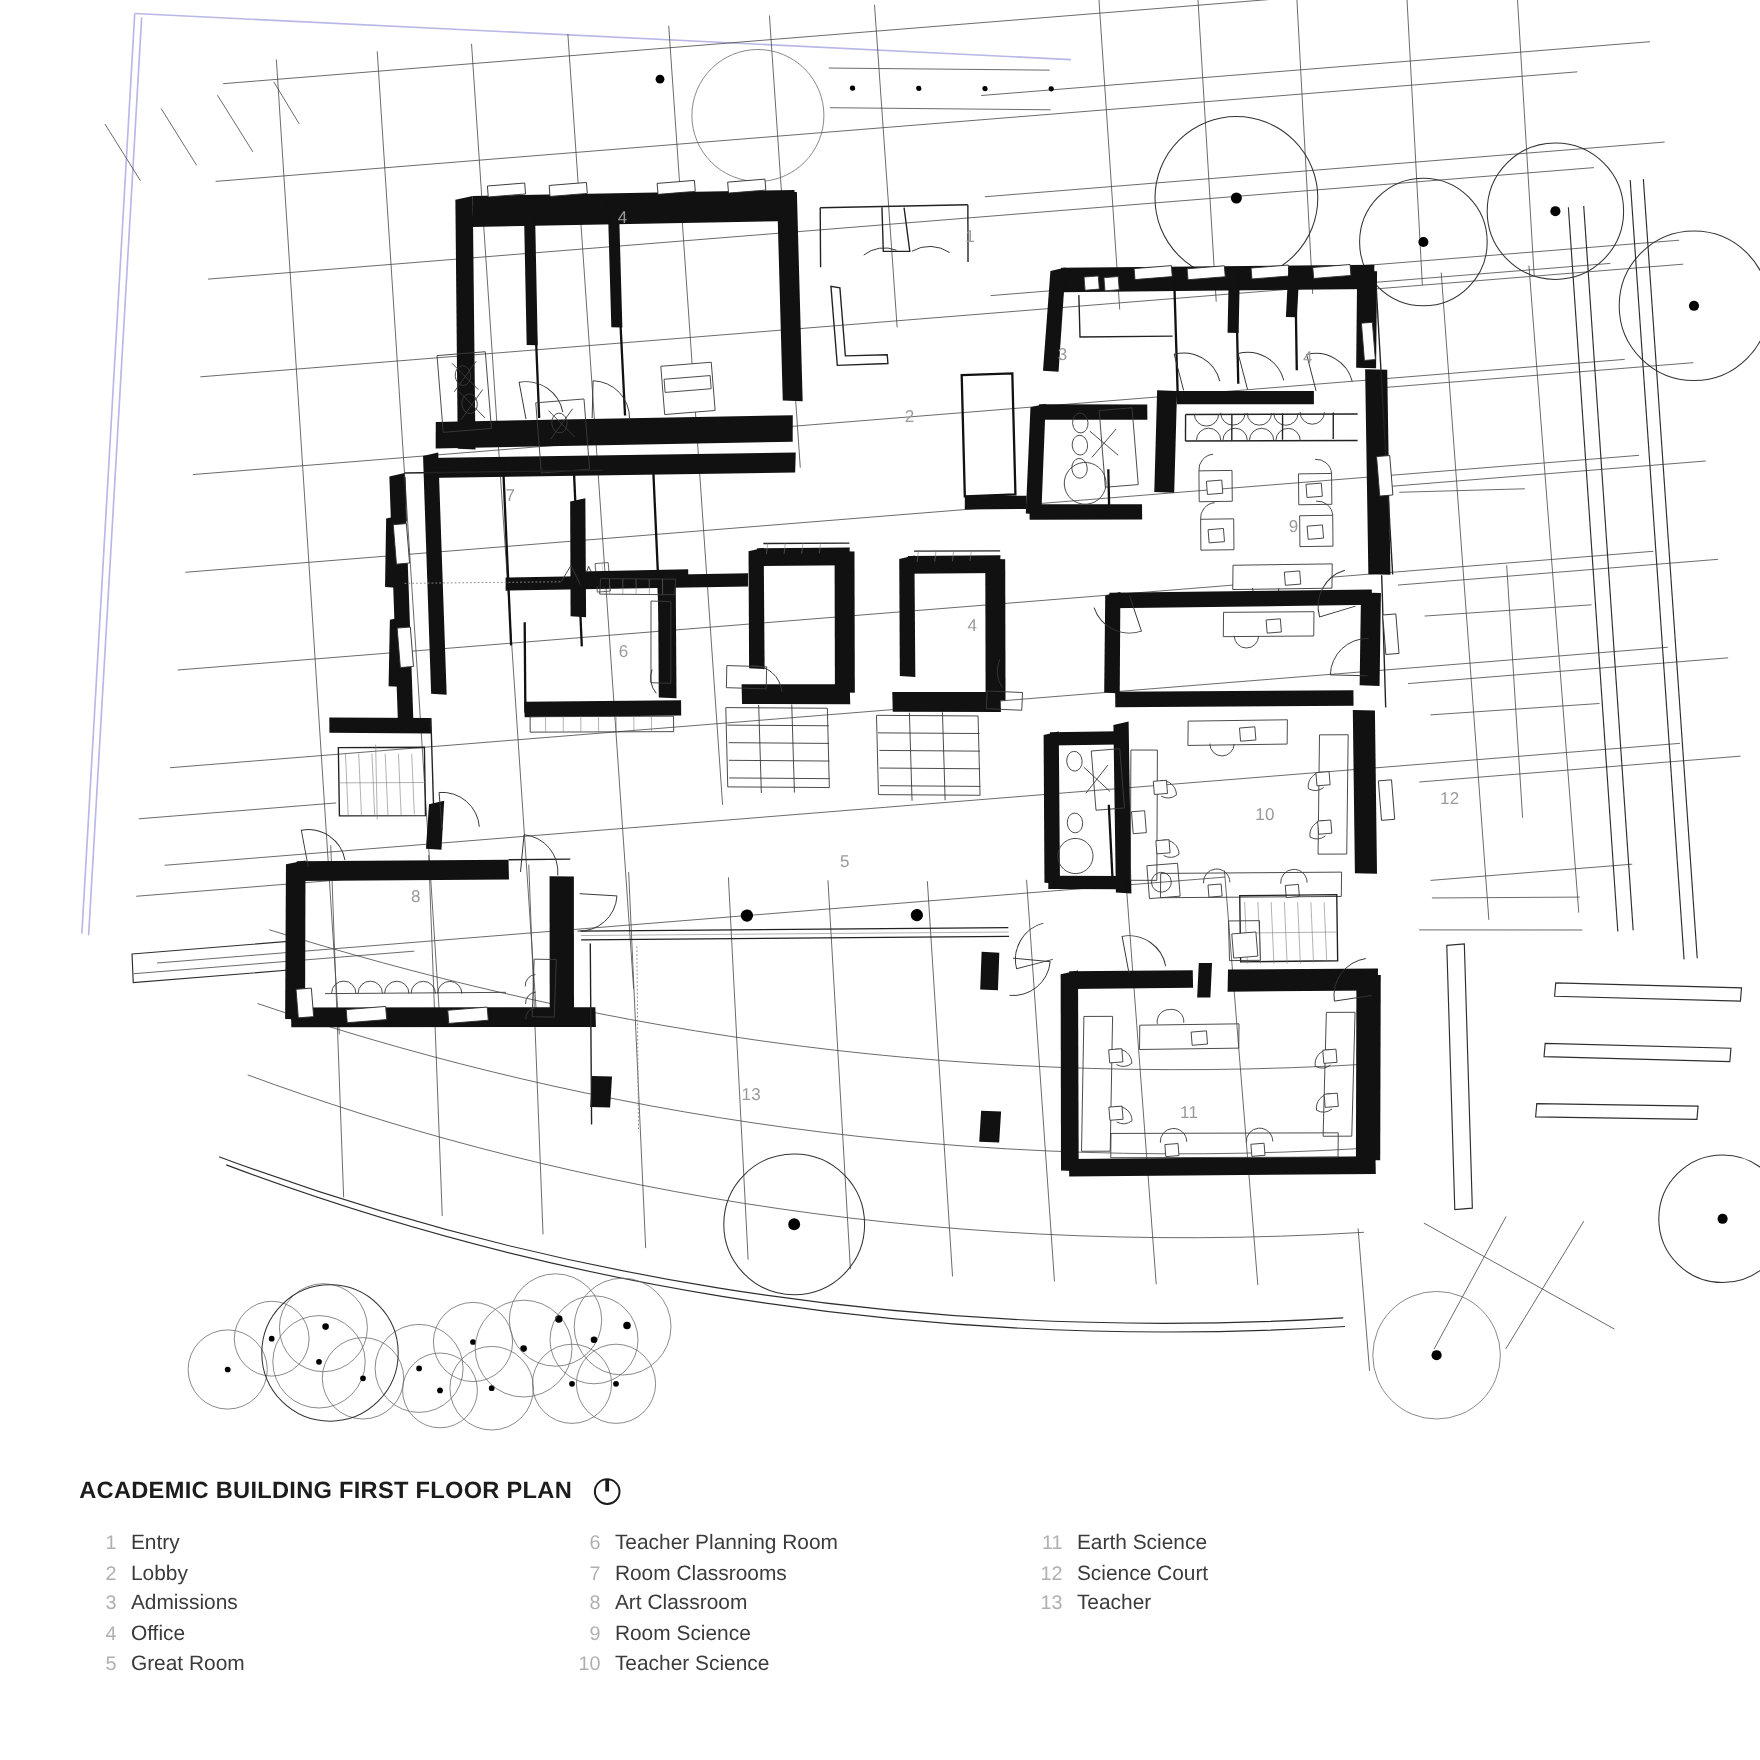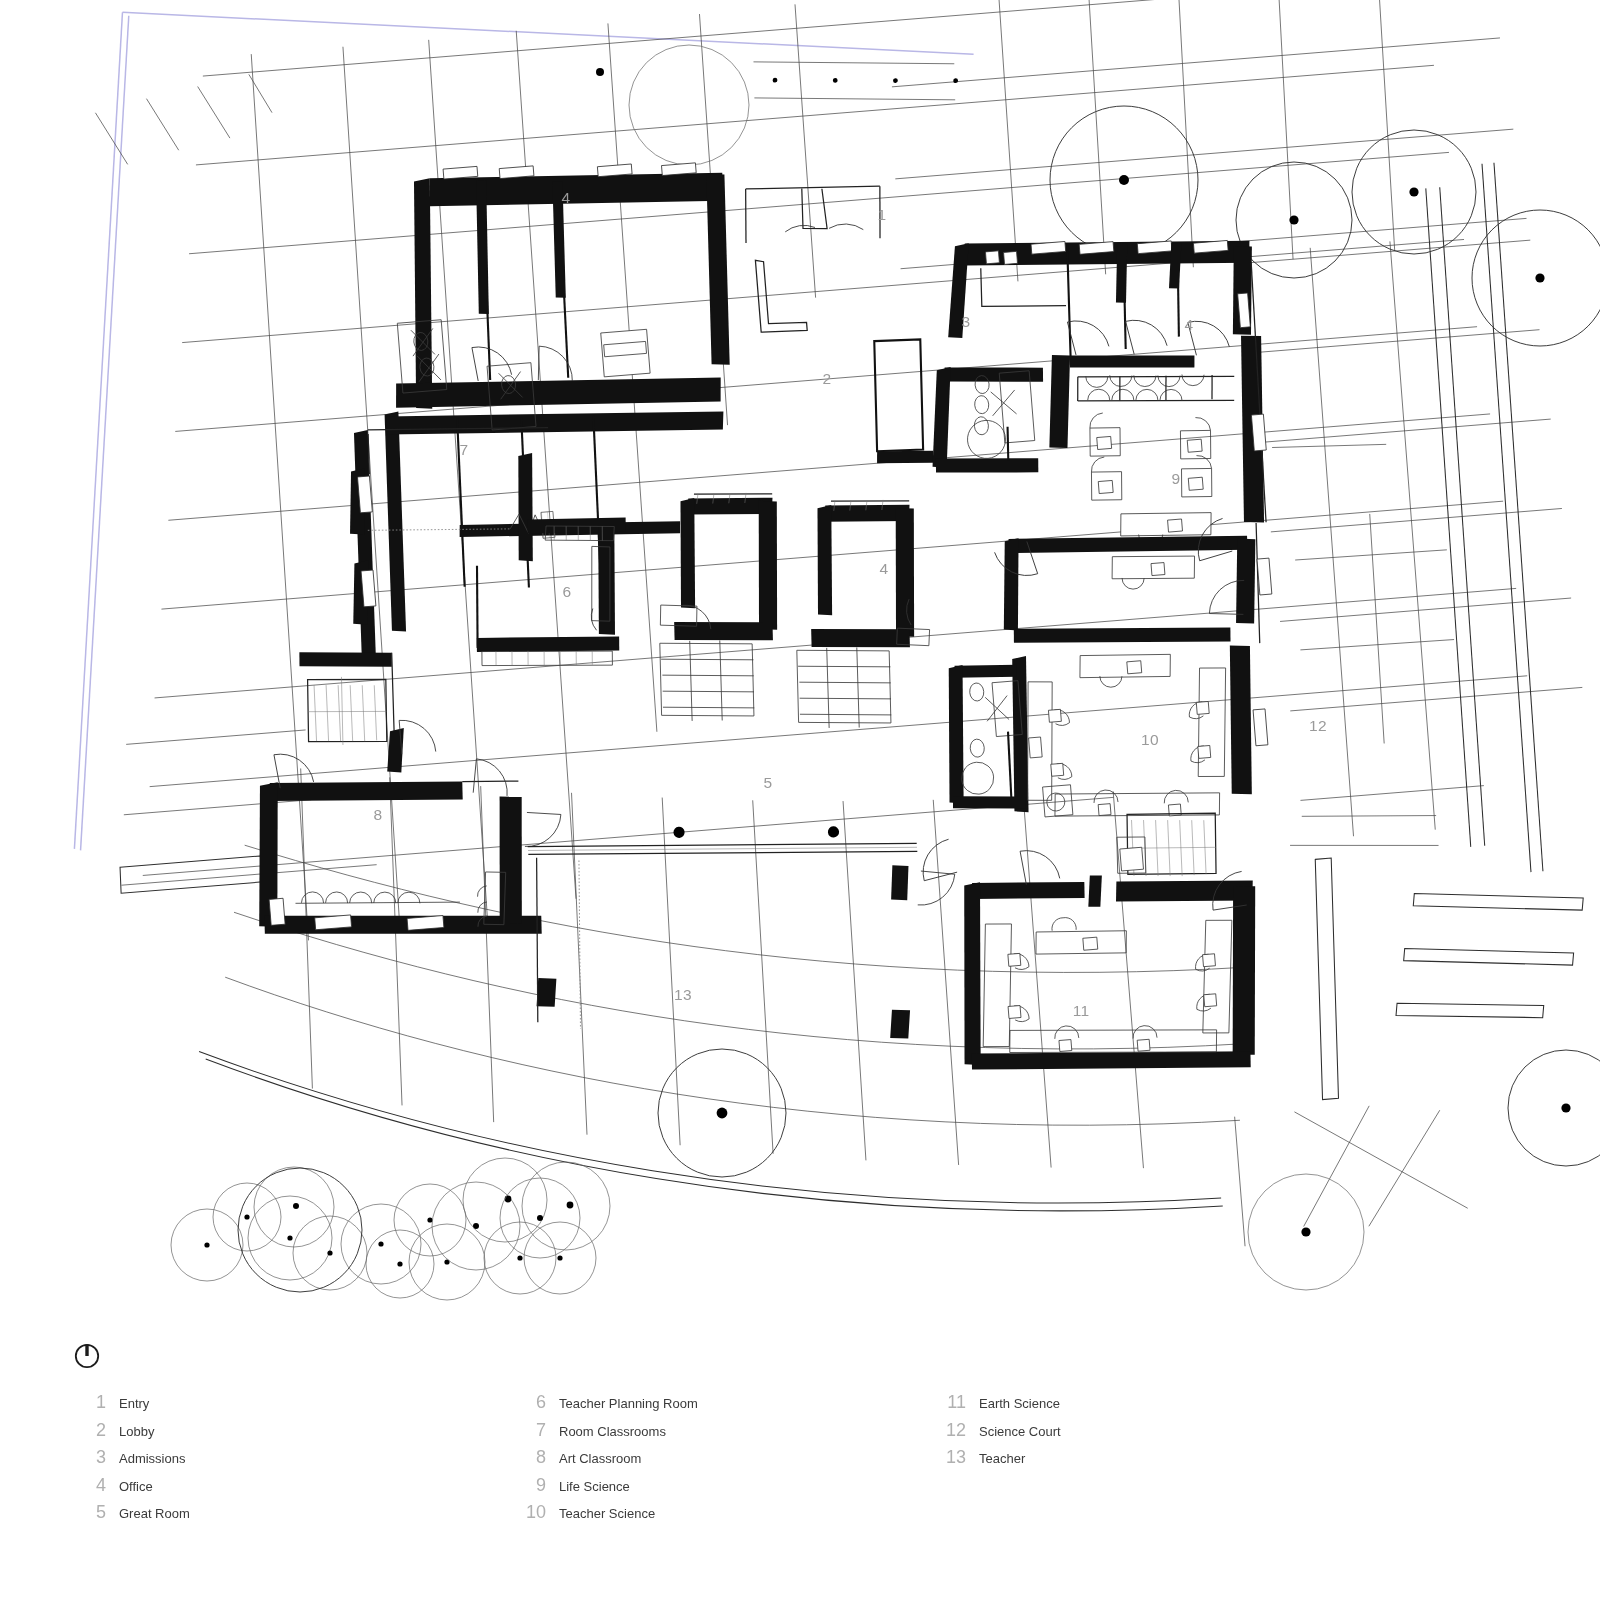--- a/index.html
+++ b/index.html
@@ -36,21 +36,21 @@
             white-space:nowrap;}
   .narrow{flex:0 0 auto;}
   .lg-cols{display:flex;}
   .lg-col{display:flex;flex-direction:column;}
   .lg-col.c1{width:440px;}
   .lg-col.c2{width:420px;}
   .lg-col.c3{width:420px;}
   .lg-row{display:flex;align-items:baseline;height:27.5px;}
   .lg-n{width:34px;flex:0 0 34px;text-align:right;font-size:18px;color:#b0b0b0;
         padding-right:13px;box-sizing:content-box;}
-  .lg-t{font-size:13px;color:#3b3b3b;white-space:nowrap;}
+  .lg-t{font-size:19px;color:#3b3b3b;white-space:nowrap;}
 </style>
 </head>
 <body>
 
 <div id="sheet">
 
   <div id="planwrap">
   <svg width="1600" height="1320" viewBox="0 0 1600 1320">
     <defs>
       <clipPath id="sheetclip">
@@ -695,20 +695,21 @@
       <text class="rnum" x="1318" y="731">12</text>
       <text class="rnum" x="683" y="1000">13</text>
     </g>
     </g>
   </svg>
   </div>
 
   <div id="legend">
 
     <div class="lg-title-row">
+      <div class="lg-title">ACADEMIC BUILDING FIRST FLOOR PLAN</div>
       <div class="narrow">
         <svg width="30" height="30" viewBox="0 0 30 30">
           <circle cx="15" cy="16" r="11.2" fill="none" stroke="#1c1c1c" stroke-width="1.8"></circle>
           <path d="M15,4.6 L15,16" stroke="#1c1c1c" stroke-width="3.4" stroke-linecap="butt"></path>
         </svg>
       </div>
     </div>
 
     <div class="lg-cols">
 
@@ -743,21 +744,21 @@
         <div class="lg-row">
           <span class="lg-n">7</span>
           <span class="lg-t">Room Classrooms</span>
         </div>
         <div class="lg-row">
           <span class="lg-n">8</span>
           <span class="lg-t">Art Classroom</span>
         </div>
         <div class="lg-row">
           <span class="lg-n">9</span>
-          <span class="lg-t">Life Science</span>
+          <span class="lg-t">Room Science</span>
         </div>
         <div class="lg-row">
           <span class="lg-n">10</span>
           <span class="lg-t">Teacher Science</span>
         </div>
       </div>
 
       <div class="lg-col c3">
         <div class="lg-row">
           <span class="lg-n">11</span>

